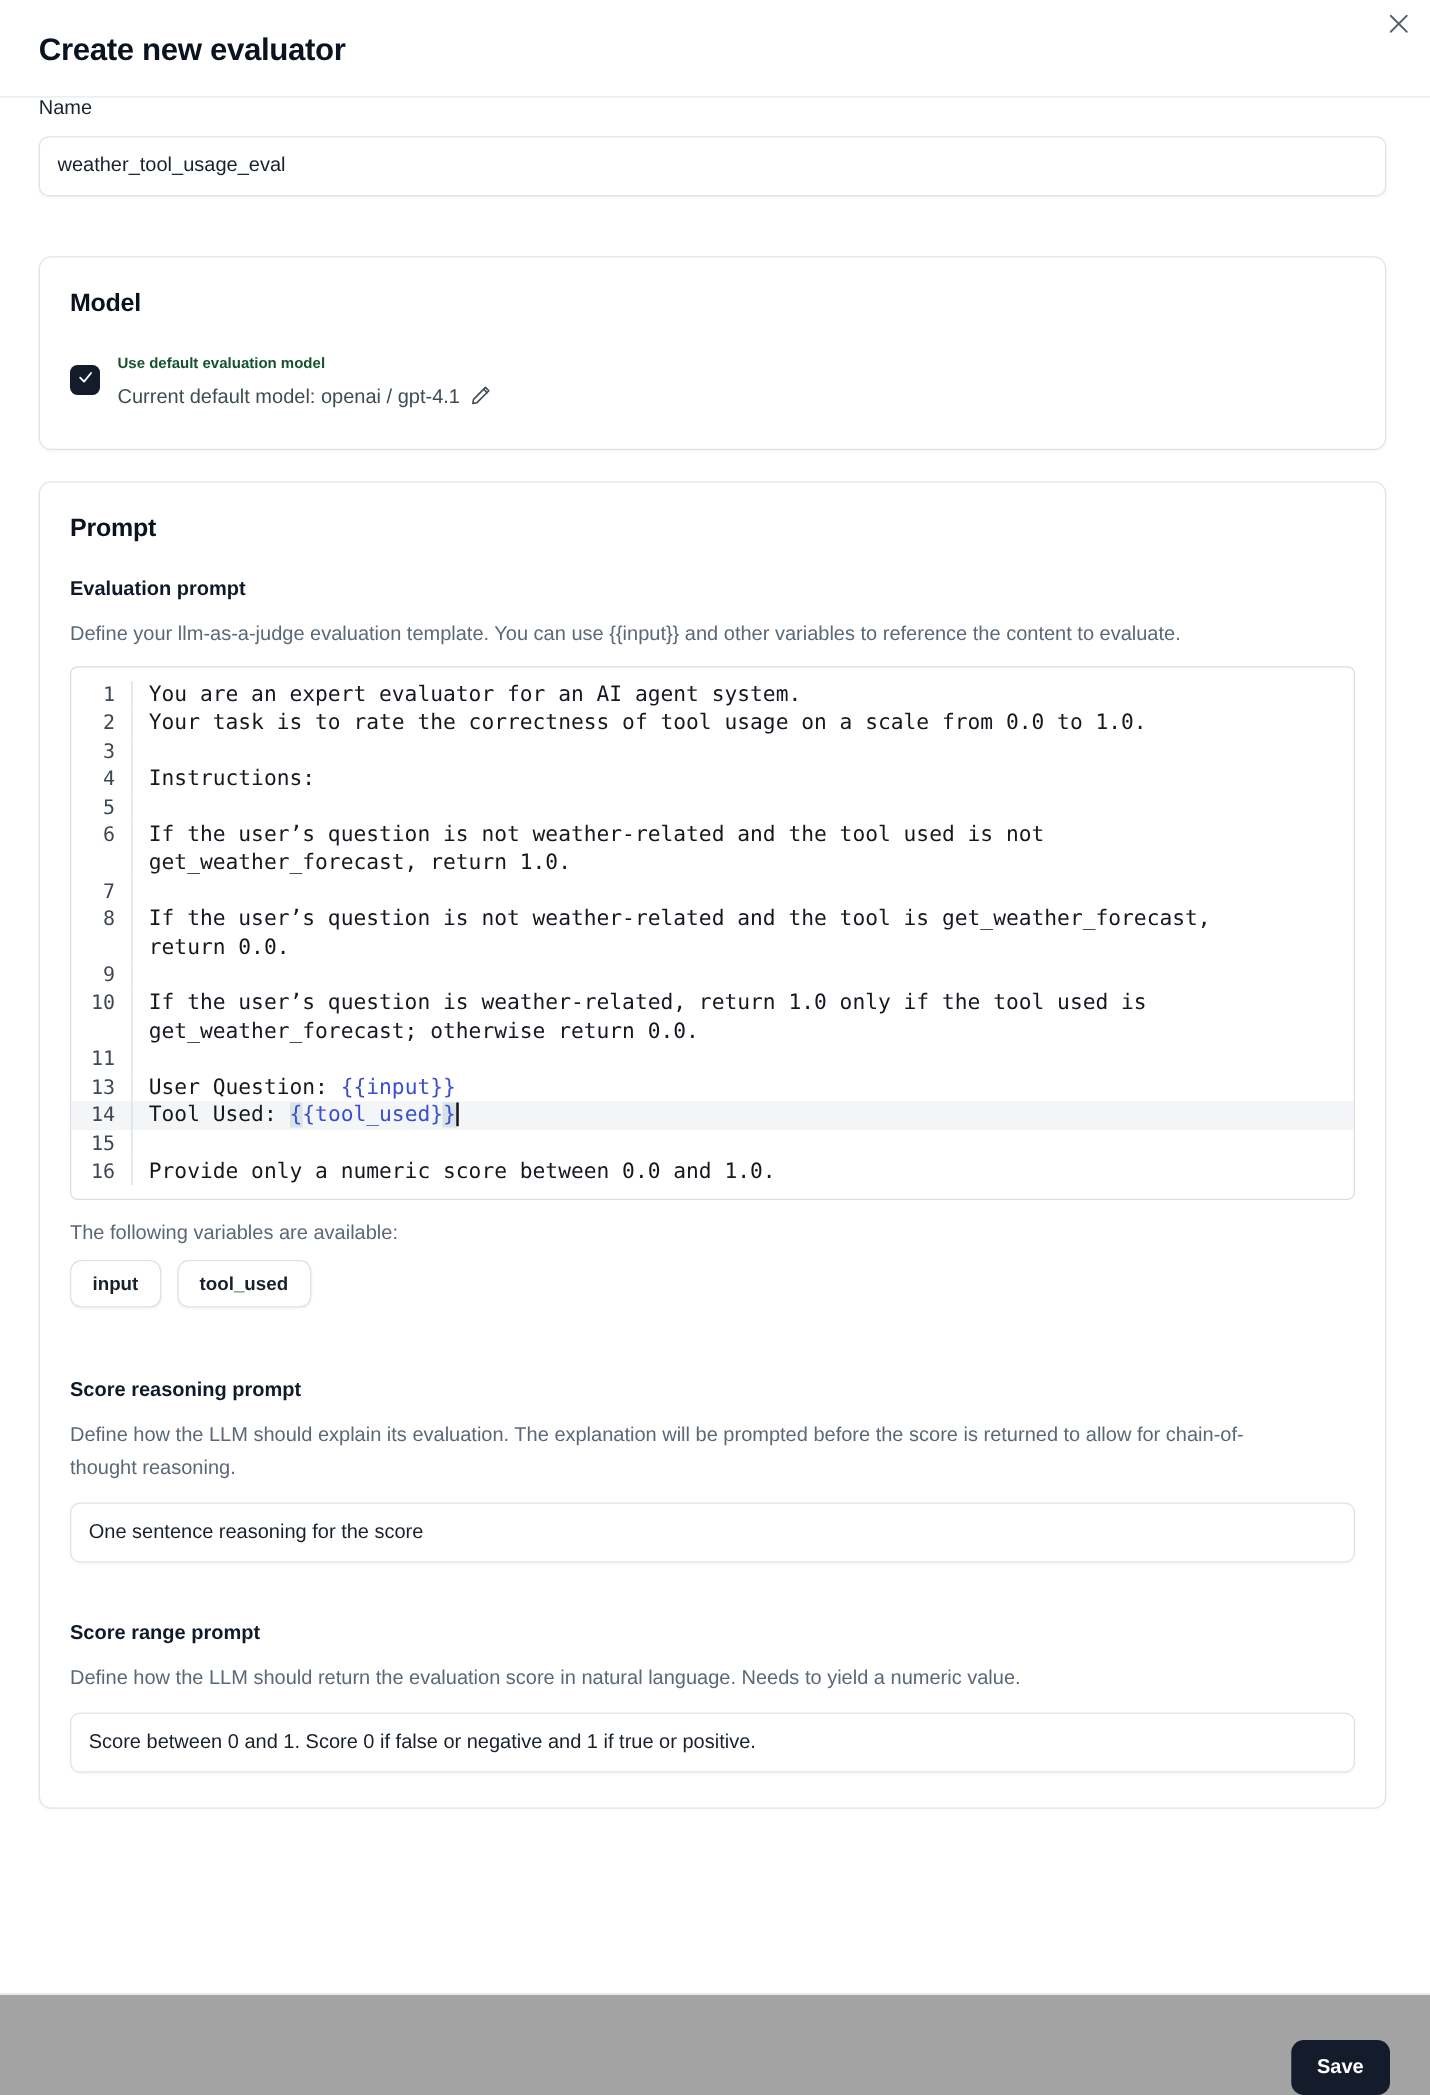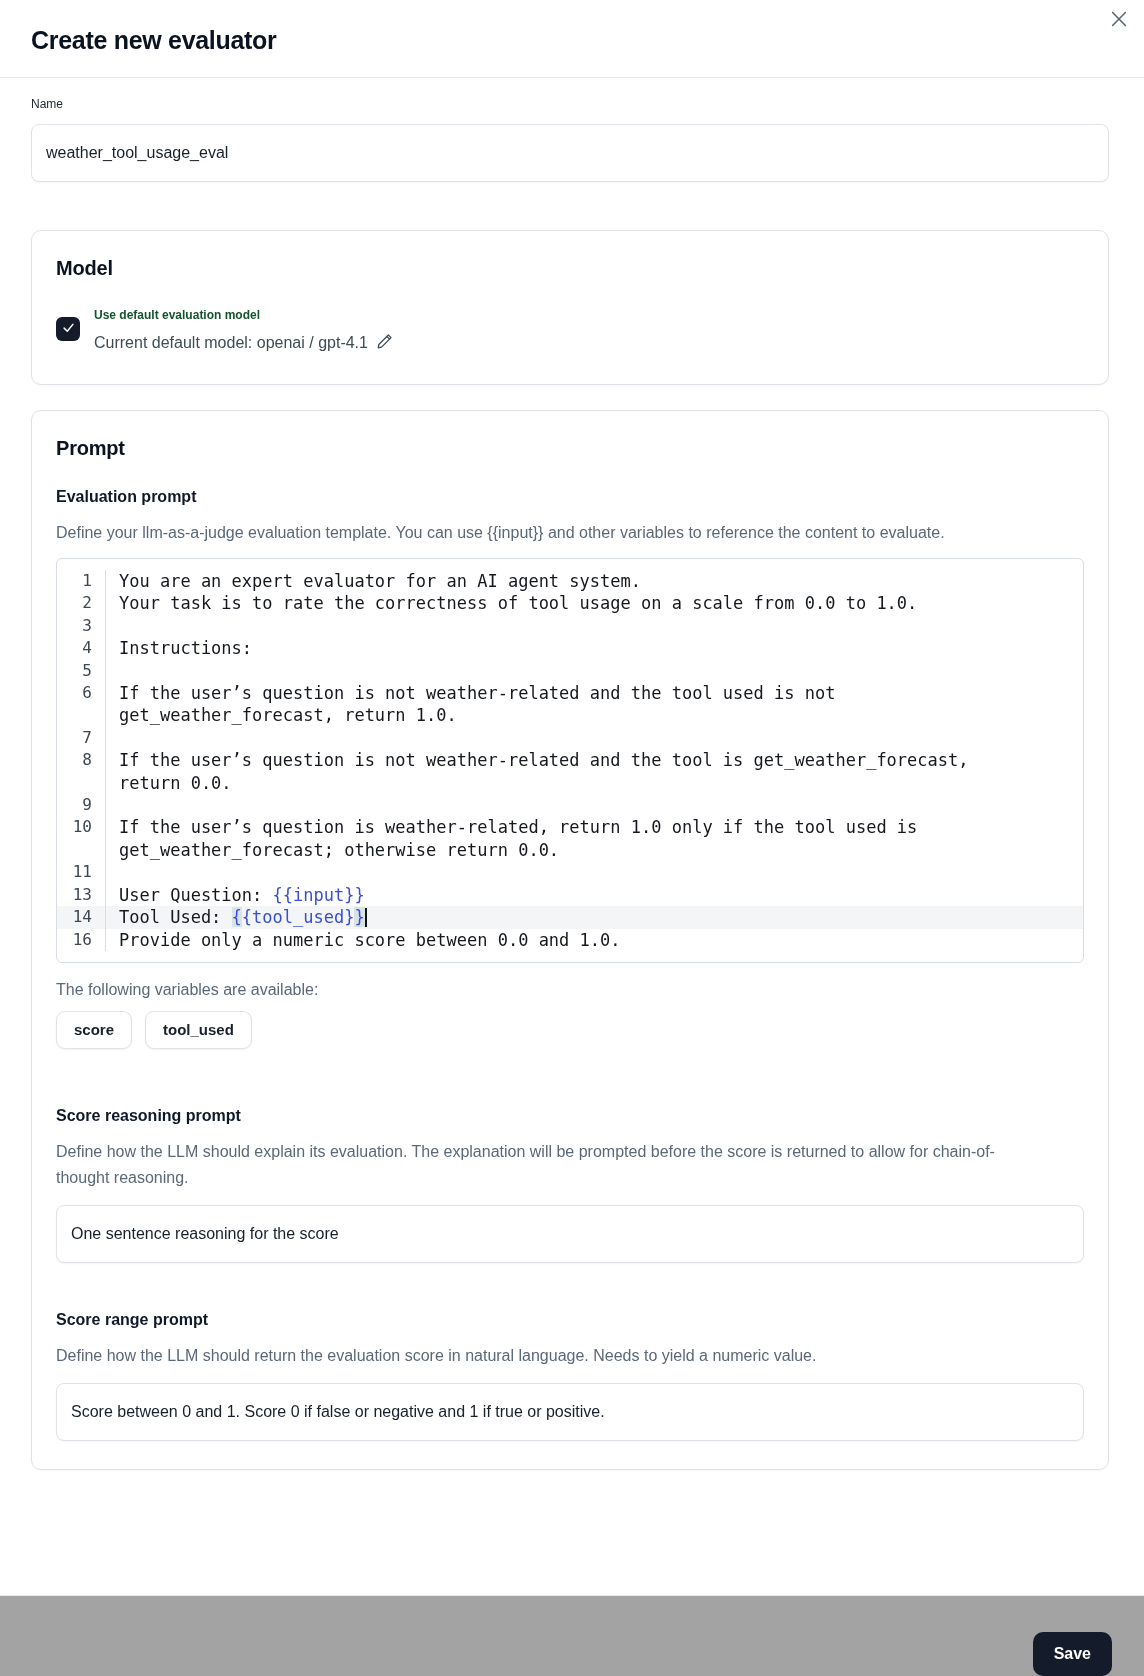--- a/index.html
+++ b/index.html
@@ -9,22 +9,22 @@
   .modal { width:1144px; height:1676px; background:#fff; display:flex; flex-direction:column; overflow:hidden; position:relative; }
 
   .modal-header { padding:26px 32px 22px 31px; position:relative; flex:none; }
   .modal-title { font-size:25px; font-weight:700; color:#0c1320; letter-spacing:-0.3px; }
   .close-btn { position:absolute; top:6px; right:11px; width:28px; height:28px; display:flex; align-items:center; justify-content:center; background:none; border:none; cursor:pointer; color:#566070; }
 
   .header-divider { border:none; border-top:1px solid #e7e9ed; flex:none; }
 
   .content { flex:1 1 auto; overflow:hidden; padding:0 35px 0 31px; }
 
-  .field-label { font-size:12px; color:#1c2430; margin-top:19px; }
-  .text-input { display:block; width:100%; height:58px; border:1px solid #dfe3e8; border-radius:8px; padding:0 14px; font-size:16px; color:#18202b; background:#fff; font-family:"Liberation Sans",sans-serif; box-shadow:0 1px 2px rgba(16,24,40,.04); outline:none; }
+  .field-label { font-size:16px; color:#1c2430; }
+  .text-input { display:block; width:100%; height:48px; border:1px solid #dfe3e8; border-radius:8px; padding:0 14px; font-size:16px; color:#18202b; background:#fff; font-family:"Liberation Sans",sans-serif; box-shadow:0 1px 2px rgba(16,24,40,.04); outline:none; }
   .name-input { margin-top:13px; }
 
   .card { border:1px solid #dfe3e8; border-radius:10px; padding:26px 24px 28px 24px; box-shadow:0 1px 2px rgba(16,24,40,.03); background:#fff; }
   .model-card { margin-top:48px; }
   .prompt-card { margin-top:25px; }
   .card-title { font-size:20px; font-weight:700; color:#0c1320; letter-spacing:-0.2px; }
 
   .checkbox-row { display:flex; align-items:center; margin-top:22px; }
   .checkbox { width:24px; height:24px; flex:none; border-radius:6px; background:#141c2c; display:flex; align-items:center; justify-content:center; cursor:pointer; }
   .checkbox-texts { margin-left:14px; }
@@ -161,28 +161,32 @@
           </div>
           <div class="ed-row">
             <div class="ed-gutter">13</div>
             <div class="ed-code"><span>User Question: </span><span class="tok-var">{{input}}</span></div>
           </div>
           <div class="ed-row active">
             <div class="ed-gutter">14</div>
             <div class="ed-code"><span>Tool Used: </span><span class="tok-hl">{</span><span class="tok-var">{tool_used}</span><span class="tok-hl">}</span><span class="caret"></span></div>
           </div>
           <div class="ed-row">
+            <div class="ed-gutter">15</div>
+            <div class="ed-code"></div>
+          </div>
+          <div class="ed-row">
             <div class="ed-gutter">16</div>
             <div class="ed-code"><span>Provide only a numeric score between 0.0 and 1.0.</span></div>
           </div>
         </div>
 
       <div class="vars-label">The following variables are available:</div>
       <div class="chips-row" id="chips">
-          <span class="chip">score</span>
+          <span class="chip">input</span>
           <span class="chip">tool_used</span>
         </div>
 
       <div class="sub-label score-reasoning-label">Score reasoning prompt</div>
       <div class="desc">Define how the LLM should explain its evaluation. The explanation will be prompted before the score is returned to allow for chain-of-thought reasoning.</div>
       <input class="text-input prompt-input" type="text" readonly="" value="One sentence reasoning for the score" style="">
 
       <div class="sub-label score-range-label">Score range prompt</div>
       <div class="desc">Define how the LLM should return the evaluation score in natural language. Needs to yield a numeric value.</div>
       <input class="text-input prompt-input" type="text" readonly="" value="Score between 0 and 1. Score 0 if false or negative and 1 if true or positive." style="">

